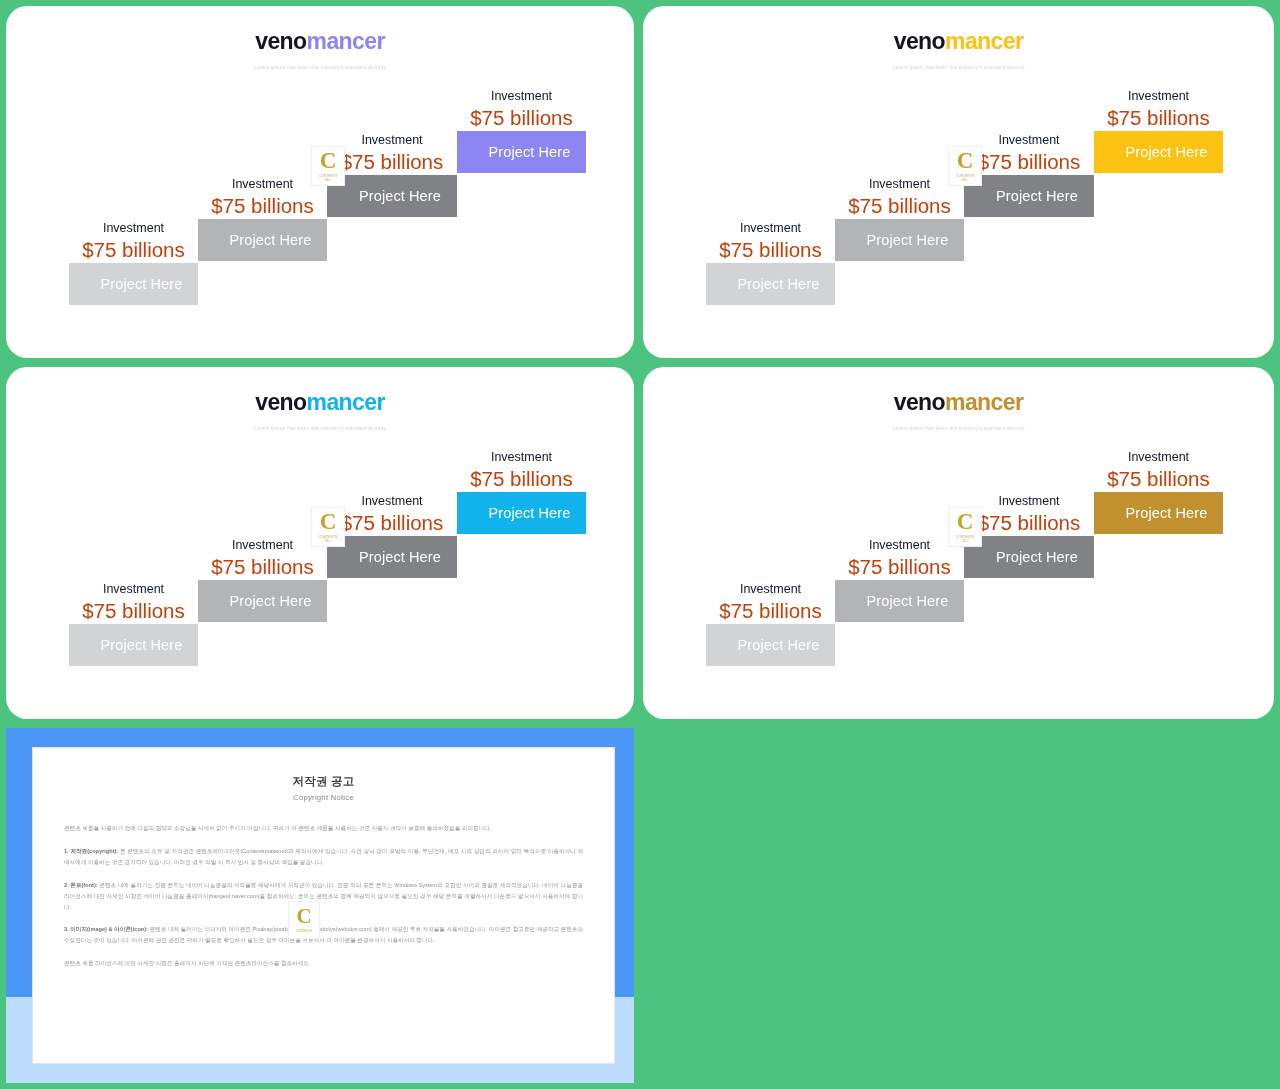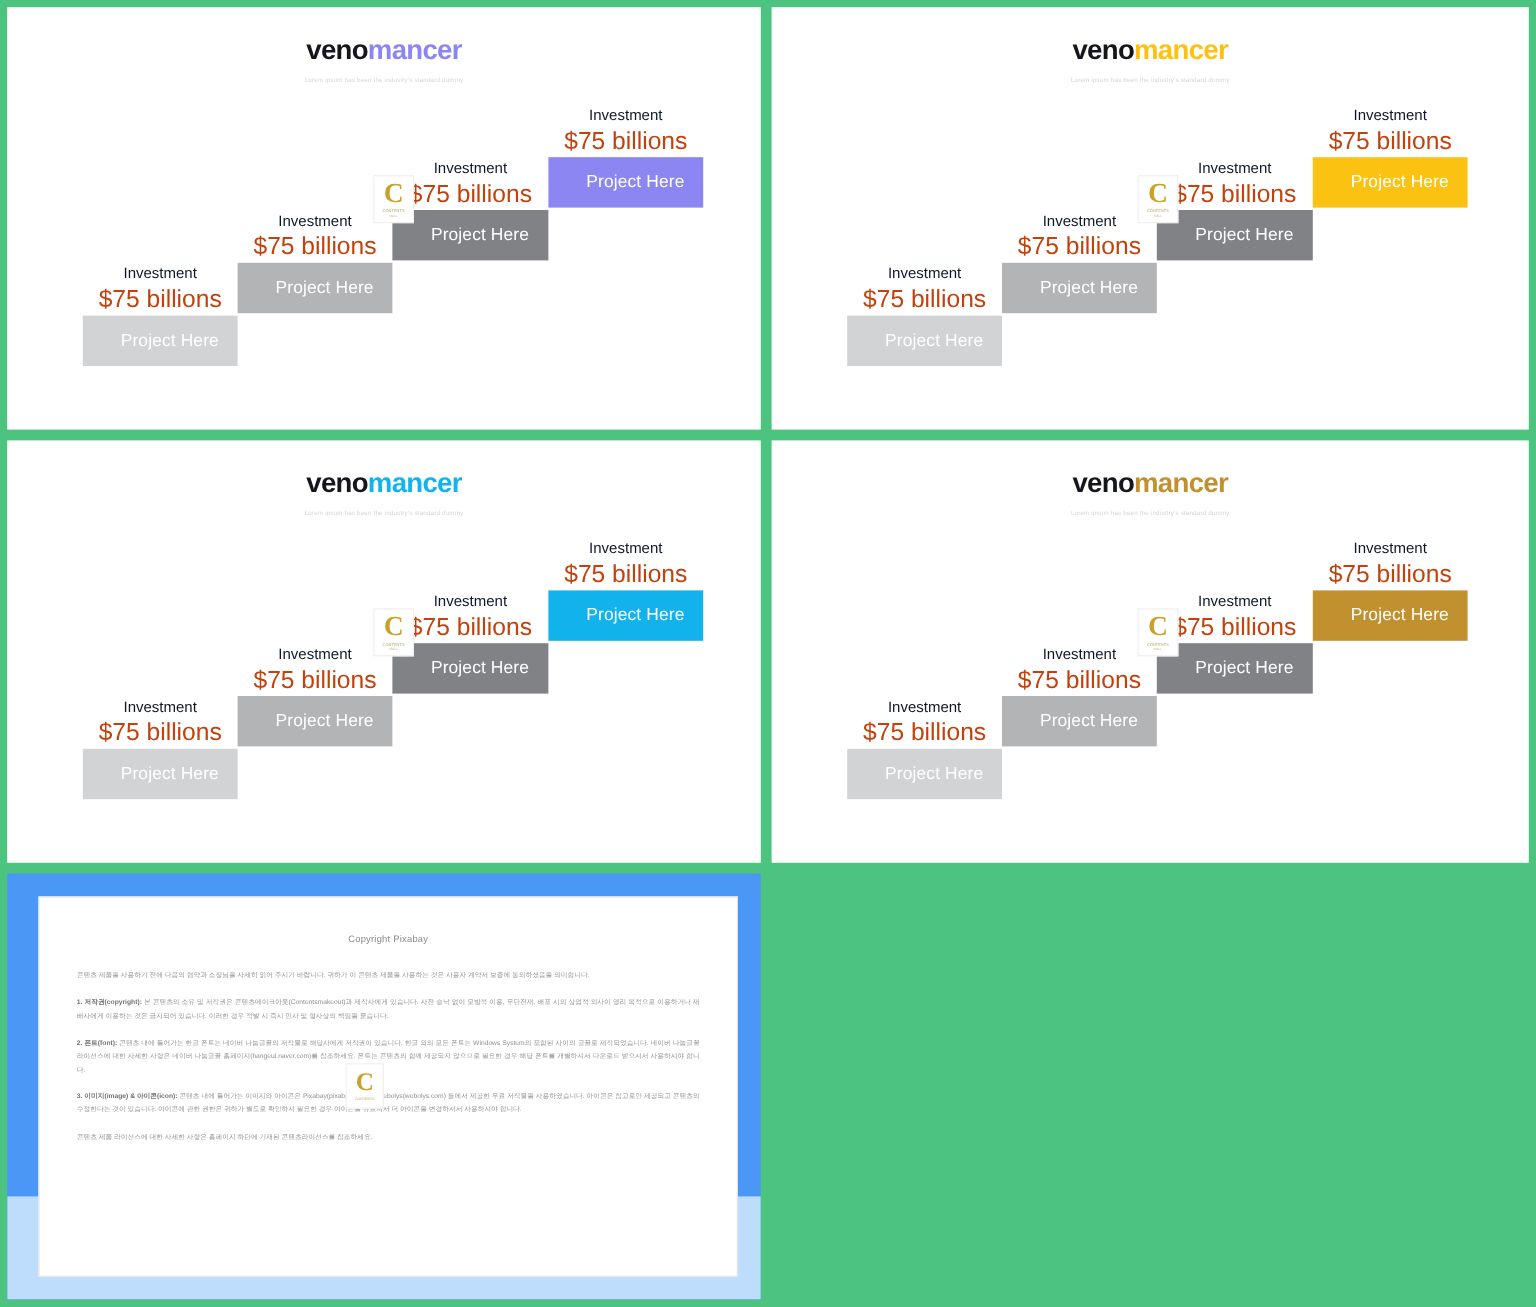--- a/index.html
+++ b/index.html
@@ -13,20 +13,21 @@
     position: relative;
     width: 1280px; height: 1089px;
     background: #4cc47f;
   }
 
   
   .panel {
     position: absolute;
     background: #ffffff;
     overflow: hidden;
+    border-radius: 21px;
   }
   #panel-1 { left: 6px;   top: 6px;   width: 628px; height: 352px; }
   #panel-2 { left: 643px; top: 6px;   width: 631px; height: 352px; }
   #panel-3 { left: 6px;   top: 367px; width: 628px; height: 352px; }
   #panel-4 { left: 643px; top: 367px; width: 631px; height: 352px; }
 
   
   .logo-wrap {
     width: 100%;
     text-align: center;
@@ -338,21 +339,22 @@
         <div class="wm-c">C</div>
         <div class="wm-sub">CONTENTS</div>
         <div class="wm-sub2">MALL</div>
       </div>
     </div>
   </div>
 
   <div id="panel-5">
     <div class="band"></div>
     <div class="doc-sheet">
-      <div class="doc-subtitle">Copyright Pixabay</div>
+      <div class="doc-title">저작권 공고</div>
+      <div class="doc-subtitle">Copyright Notice</div>
       <div class="doc-body">
         <div class="doc-watermark">
           <div class="wm-c">C</div>
           <div class="wm-sub">CONTENTS</div>
         </div>
         <p class="doc-p"><span class="lead"></span><span>콘텐츠 제품을 사용하기 전에 다음의 협약과 소장님을 사세히 읽어 주시기 바랍니다. 귀하가 이 콘텐츠 제품을 사용하는 것은 사용자 계약서 보증에 동의하셨음을 의미합니다.</span></p>
         <p class="doc-p"><span class="lead">1. 저작권(copyright):</span><span> 본 콘텐츠의 소유 및 저작권은 콘텐츠메이크아웃(Contentsmakeout)과 제작사에게 있습니다. 사전 승낙 없이 모방적 이용, 무단전재, 배포 시의 상업적 의사이 영리 목적으로 이용하거나 재배사에게 이용하는 것은 금지되어 있습니다. 이러한 경우 적발 시 즉시 민사 및 형사상의 책임을 묻습니다.</span></p>
         <p class="doc-p"><span class="lead">2. 폰트(font):</span><span> 콘텐츠 내에 들어가는 한글 폰트는 네이버 나눔글꼴의 저작물로 해당사에게 저작권이 있습니다. 한글 외의 모든 폰트는 Windows System의 포함된 사이의 글꼴로 제작되었습니다. 네이버 나눔글꼴 라이선스에 대한 사세한 사항은 네이버 나눔글꼴 홈페이지(hangeul.naver.com)를 참조하세요. 폰트는 콘텐츠의 함께 제공되지 않으므로 필요한 경우 해당 폰트를 개별하셔서 다운로드 받으셔서 사용하셔야 합니다.</span></p>
         <p class="doc-p"><span class="lead">3. 이미지(image) &amp; 아이콘(icon):</span><span> 콘텐츠 내에 들어가는 이미지와 아이콘은 Pixabay(pixabay.com)와 Webolys(webolys.com) 등에서 제공한 무료 저작물을 사용하였습니다. 아이콘은 참고로만 제공되고 콘텐츠의 수정한다는 것이 있습니다. 아이콘에 관한 권한은 귀하가 별도로 확인하셔 필요한 경우 아이콘을 유료셔서 더 아이콘을 변경하셔서 사용하셔야 합니다.</span></p>
         <p class="doc-p"><span class="lead"></span><span>콘텐츠 제품 라이선스에 대한 사세한 사항은 홈페이지 하단에 기재된 콘텐츠라이선스를 참조하세요.</span></p>

